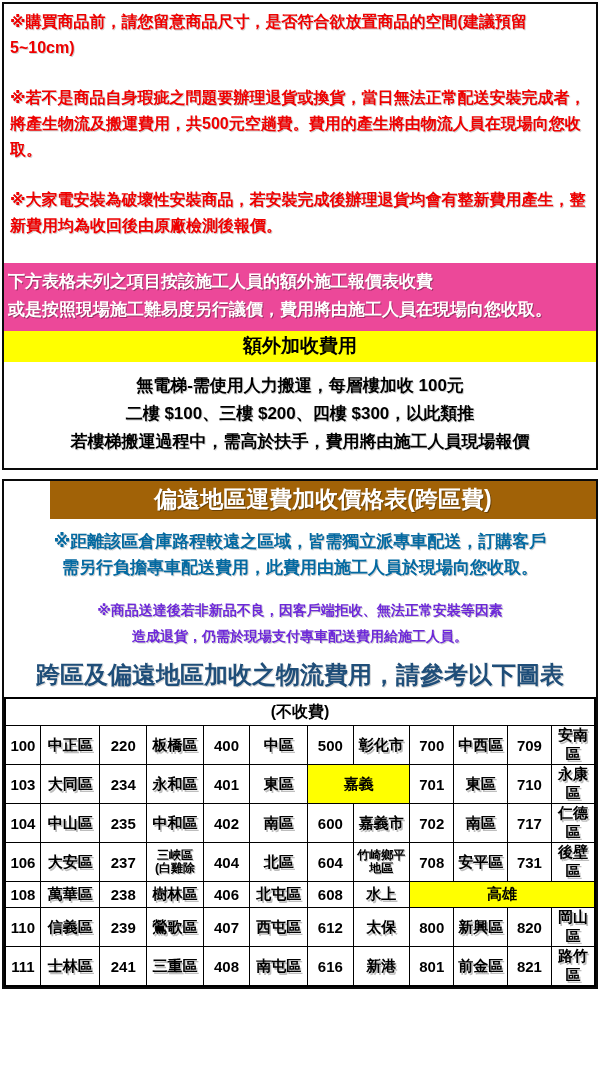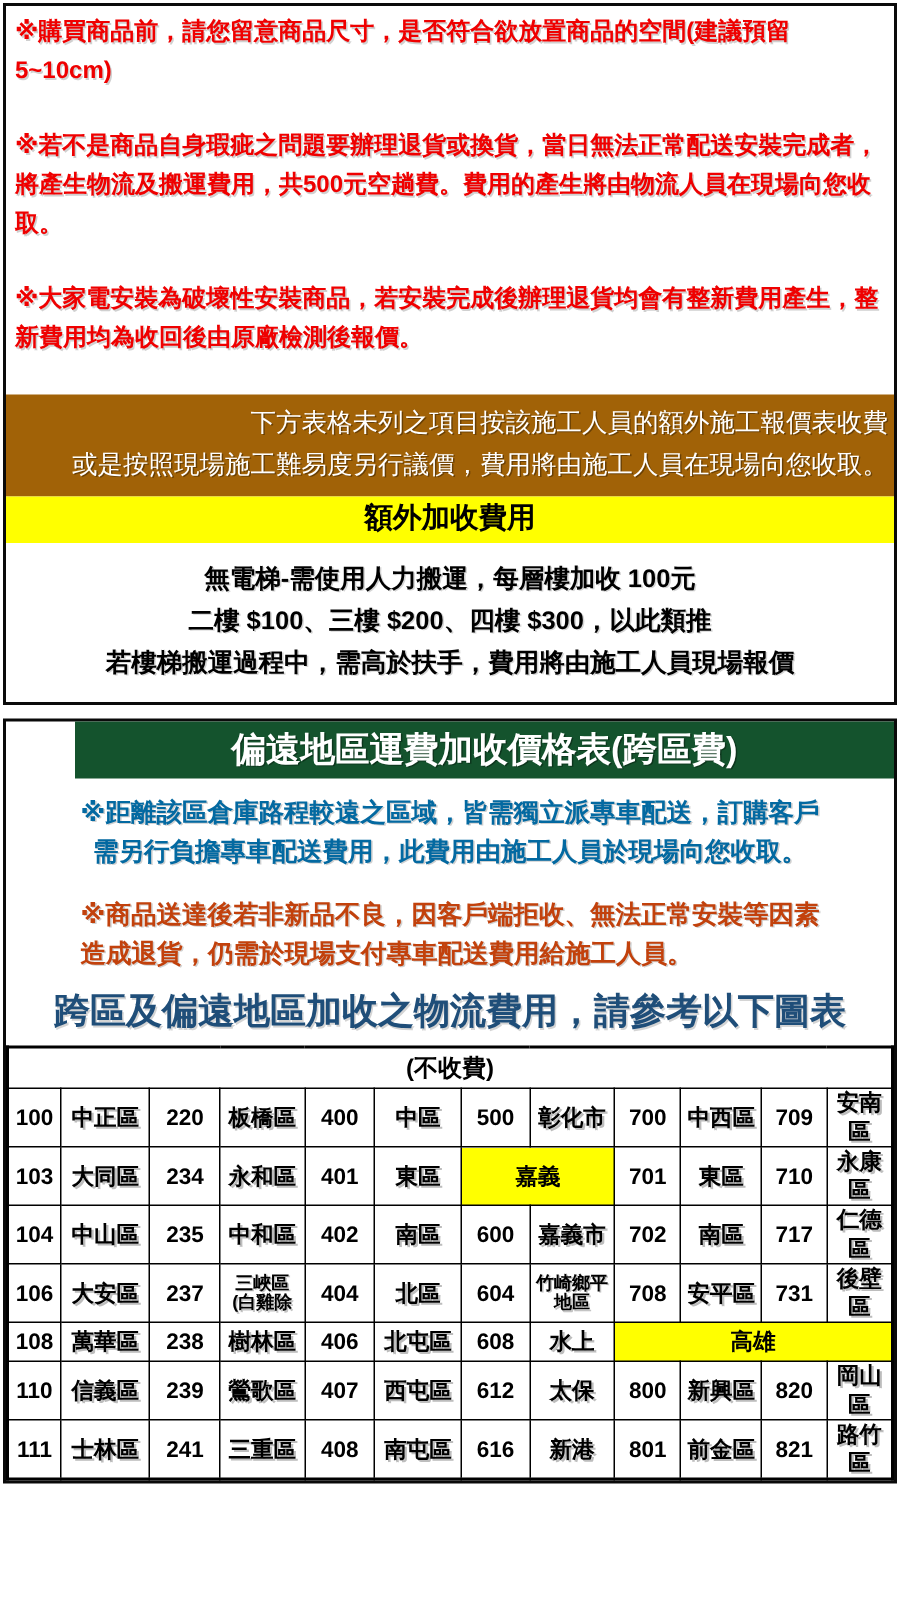--- a/index.html
+++ b/index.html
@@ -15,26 +15,26 @@
   .red-para{
     color:#ef0000;
     font-weight:bold;
     font-size:16px;
     line-height:26px;
     padding:0 6px;
     margin:5px 0 24px 0;
     text-shadow:1px 1px 0 rgba(170,170,170,.55);
   }
   .blue-banner{
-    background:#a16207;
+    background:#ec4899;
     color:#ffffff;
-    font-weight:normal;
+    font-weight:bold;
     font-size:17px;
     line-height:28px;
-    text-align:right;
+    text-align:left;
     padding:5px 4px 7px 4px;
     text-shadow:1px 1px 0 rgba(0,0,0,.35);
   }
   .yellow-band{
     background:#ffff00;
     color:#000;
     font-weight:bold;
     font-size:19px;
     line-height:22px;
     text-align:center;
@@ -43,38 +43,38 @@
   .fees-block{
     text-align:center;
     font-weight:bold;
     font-size:17px;
     line-height:28px;
     padding:10px 0 12px 0;
     text-shadow:1px 1px 0 rgba(185,185,185,.6);
   }
   
   .blue-title{
-    background:#14532d;
+    background:#a16207;
     color:#fff;
     font-weight:bold;
     font-size:23px;
     line-height:30px;
     text-align:center;
     padding:3px 0 5px 0;
     text-shadow:1px 1px 0 rgba(0,0,0,.35);
     margin-left:46px;
   }
   .red-center{
     color:#0369a1;font-weight:bold;font-size:17px;line-height:26px;
     text-align:center;margin:10px 0 16px 0;
     text-shadow:1px 1px 0 rgba(170,170,170,.55);
   }
   .red-left{
-    color:#c2410c;font-weight:bold;font-size:17px;line-height:26px;
-    width:fit-content;margin:0 auto 14px auto;text-align:left;
+    color:#6d28d9;font-weight:bold;font-size:14px;line-height:26px;
+    width:fit-content;margin:0 auto 14px auto;text-align:center;
     text-shadow:1px 1px 0 rgba(170,170,170,.55);
   }
   .blue-note{
     color:#1f4e79;font-weight:bold;font-size:24px;line-height:24px;
     text-align:center;margin:14px 0 10px 0;
     text-shadow:1px 1px 0 rgba(170,170,170,.5);
   }
   
   table.fee{
     width:100%;

